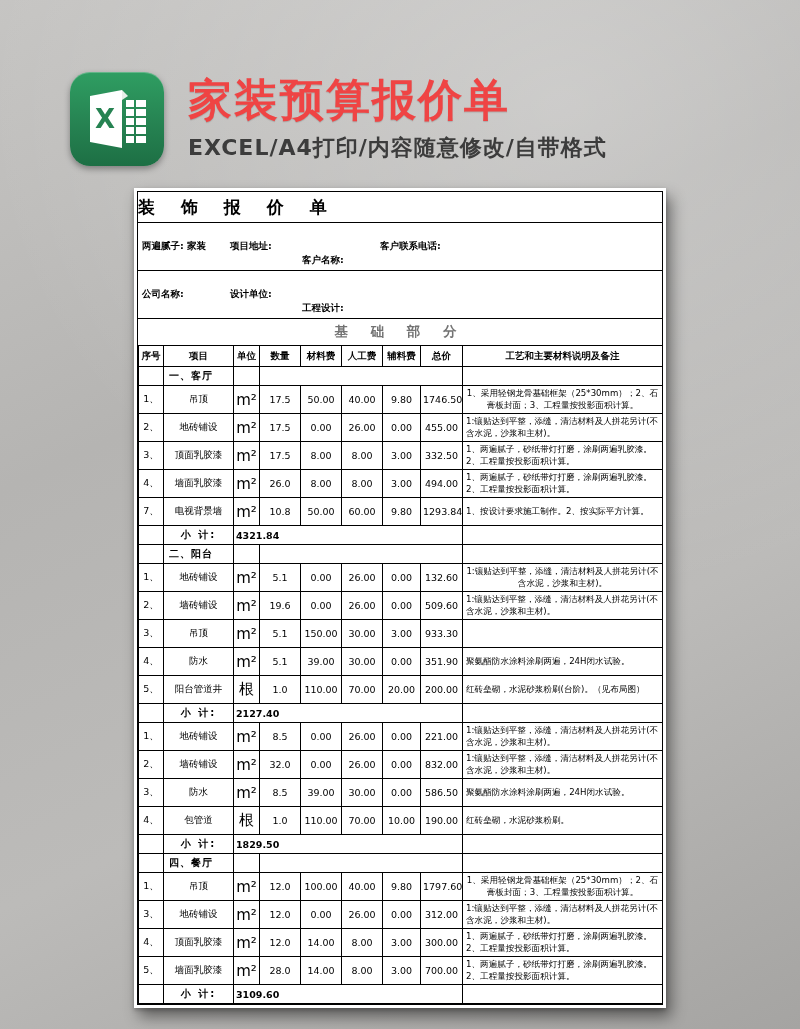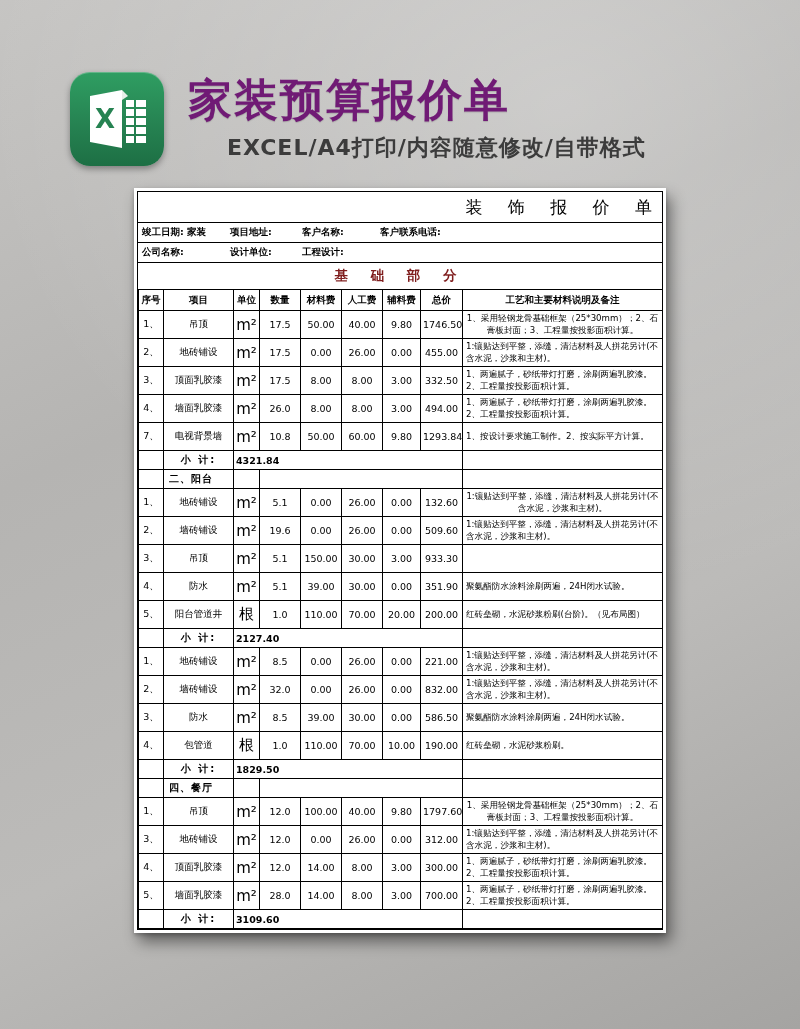--- a/index.html
+++ b/index.html
@@ -16,46 +16,46 @@
   
   .hdr { position:absolute; left:70px; top:72px; display:flex; }
   .xl-icon {
     width:94px; height:94px; border-radius:20px;
     background:linear-gradient(180deg,#2f9e62 0%,#268352 55%,#1d6f44 100%);
     box-shadow:0 3px 6px rgba(0,0,0,.35), inset 0 1px 0 rgba(255,255,255,.25);
     display:flex; align-items:center; justify-content:center;
   }
   .hdr-text { margin-left:24px; padding-top:2px; }
   .hdr-title {
-    color:#701a75; font-size:44px; font-weight:bold; letter-spacing:2px;
+    color:#ef4444; font-size:44px; font-weight:bold; letter-spacing:2px;
     line-height:1.2; text-shadow:0 1px 1px rgba(0,0,0,.15);
   }
-  .hdr-sub { color:#3c3c3c; font-size:22px; font-weight:bold; margin-top:6px; letter-spacing:1px;margin-left:39px; }
+  .hdr-sub { color:#3c3c3c; font-size:22px; font-weight:bold; margin-top:6px; letter-spacing:1px; }
 
   
   .paper {
     position:absolute; left:134px; top:188px; width:532px;
     background:#fff; padding:3px;
     box-shadow:5px 9px 14px rgba(0,0,0,.45), 0 2px 4px rgba(0,0,0,.25);
   }
   .tbl { border:1.6px solid #000; }
   .sheet-title {
-    font-size:17px; font-weight:normal; text-align:right; letter-spacing:10px;
+    font-size:17px; font-weight:bold; text-align:left; letter-spacing:10px;
     padding:4px 0 3px 0; color:#000;
   }
   .info-row {
     border-top:1.4px solid #000; display:flex; align-items:center;
     font-size:9.5px; font-weight:bold; padding:3px 4px; color:#000;
   }
   .info-row span { display:block; }
-  .info-c0 { width:88px; } .info-c1 { width:72px; } .info-c2 { width:78px; } .info-c3 { flex:1; }
+  .info-c0 { width:88px; } .info-c1 { width:72px; } .info-c2 { width:78px;margin-top:28px; } .info-c3 { flex:1; }
   .basic-title {
     border-top:1.4px solid #000;
     font-size:13.5px; font-weight:bold; text-align:center; letter-spacing:9px;
-    padding:4px 0; color:#7f1d1d;
+    padding:4px 0; color:#737373;
   }
   table { border-collapse:collapse; table-layout:fixed; width:100%; border-top:1.4px solid #000;padding-left:28px; }
   td,th { border:1px solid #000; color:#000; overflow:hidden; vertical-align:middle; }
   th { font-size:9.5px; font-weight:bold; text-align:center; height:21px; padding:2px 1px; }
   td { font-size:9.5px; text-align:center; padding:1px 2px; }
   tr.r-item td { height:28px; }
   tr.r-section td, tr.r-subtotal td { height:19px; }
   td.c-name { font-size:9.5px; }
   td.c-unit { font-size:15px; }
   td.c-remark {
@@ -93,21 +93,21 @@
     <div class="hdr-title">家装预算报价单</div>
     <div class="hdr-sub">EXCEL/A4打印/内容随意修改/自带格式</div>
   </div>
 </div>
 
 <div class="paper">
   <div class="tbl">
     <div class="sheet-title">装 饰 报 价 单</div>
     <div id="info-rows">
         <div class="info-row">
-          <span class="info-c0">竣工日期: 家装</span>
+          <span class="info-c0">两遍腻子: 家装</span>
           <span class="info-c1">项目地址:</span>
           <span class="info-c2">客户名称:</span>
           <span class="info-c3">客户联系电话:</span>
         </div>
         <div class="info-row">
           <span class="info-c0">公司名称:</span>
           <span class="info-c1">设计单位:</span>
           <span class="info-c2">工程设计:</span>
         </div>
       </div>
@@ -131,20 +131,27 @@
             <th>单位</th>
             <th>数量</th>
             <th>材料费</th>
             <th>人工费</th>
             <th>辅料费</th>
             <th>总价</th>
             <th>工艺和主要材料说明及备注</th>
           </tr>
         </thead>
       <tbody id="tbody">
+          <tr class="r-section">
+            <td></td>
+            <td class="c-section">一、客厅</td>
+            <td></td>
+            <td colspan="5"></td>
+            <td></td>
+          </tr>
           <tr class="r-item">
             <td>1、</td>
             <td class="c-name">吊顶</td>
             <td class="c-unit">m²</td>
             <td>17.5</td>
             <td>50.00</td>
             <td>40.00</td>
             <td>9.80</td>
             <td>1746.50</td>
             <td class="c-remark center">1、采用轻钢龙骨基础框架（25*30mm）；2、石膏板封面；3、工程量按投影面积计算。</td>

